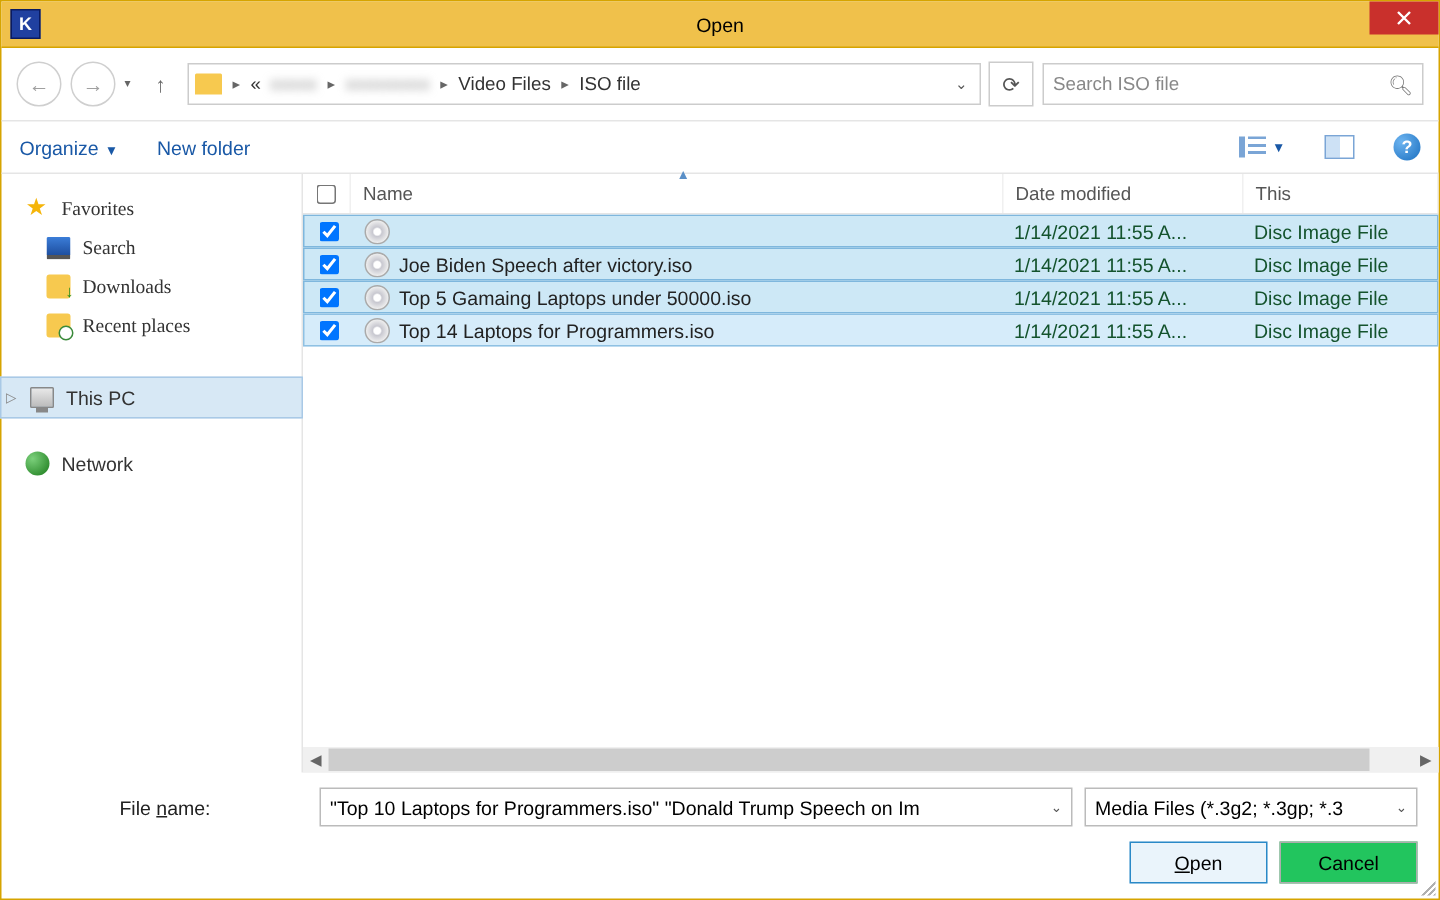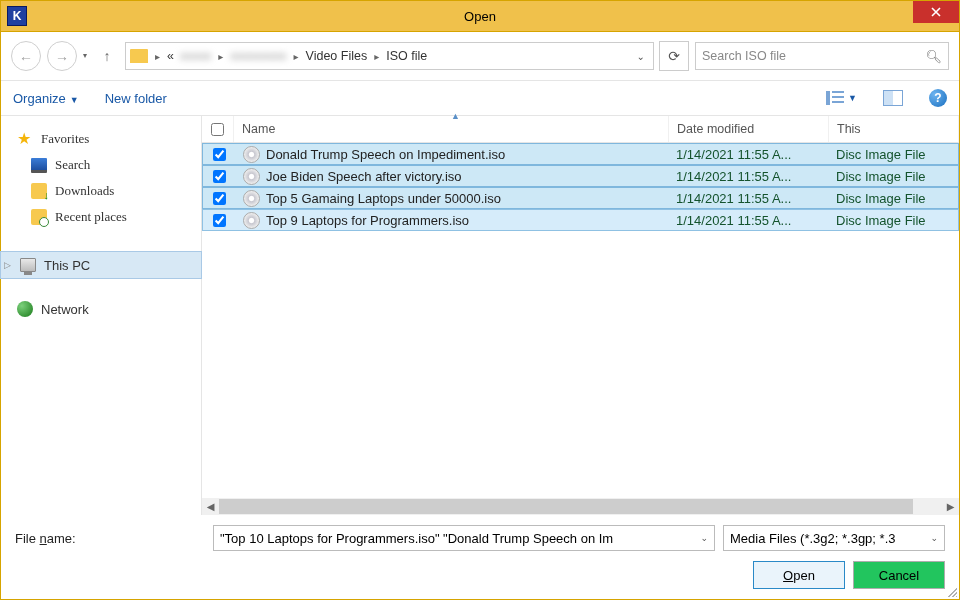--- a/index.html
+++ b/index.html
@@ -469,21 +469,21 @@
     flex-direction: column;
     gap: 10px;
   }
   .fn-row {
     display: flex;
     align-items: center;
     gap: 8px;
   }
   .fn-label {
     width: 190px;
-    text-align: left;
+    text-align: center;
     font-size: 13px;
     color: #222;
   }
   .fn-combo {
     flex: 1;
     height: 24px;
     border: 1px solid #bbb;
     display: flex;
     align-items: center;
     padding: 0 6px;
@@ -653,21 +653,20 @@
         </div>
       </div>
       <div class="filelist" id="filelist">
 
       <div class="row selected">
             <div class="cell c-check">
               <input type="checkbox" checked="" style="">
             </div>
             <div class="cell c-name">
               <span class="ico disc"></span>
-              <span>Donald Trump Speech on Impediment.iso</span>
             </div>
             <div class="cell c-date">1/14/2021 11:55 A...</div>
             <div class="cell c-type">Disc Image File</div>
           </div>
           <div class="row selected">
             <div class="cell c-check">
               <input type="checkbox" checked="" style="">
             </div>
             <div class="cell c-name">
               <span class="ico disc"></span>
@@ -686,21 +685,21 @@
             </div>
             <div class="cell c-date">1/14/2021 11:55 A...</div>
             <div class="cell c-type">Disc Image File</div>
           </div>
           <div class="row selected-focus">
             <div class="cell c-check">
               <input type="checkbox" checked="" style="">
             </div>
             <div class="cell c-name">
               <span class="ico disc"></span>
-              <span>Top 9 Laptops for Programmers.iso</span>
+              <span>Top 14 Laptops for Programmers.iso</span>
             </div>
             <div class="cell c-date">1/14/2021 11:55 A...</div>
             <div class="cell c-type">Disc Image File</div>
           </div>
         </div>
       <div class="hscroll">
         <div class="arrow">◀</div>
         <div class="track">
           <div class="thumb"></div>
         </div>

